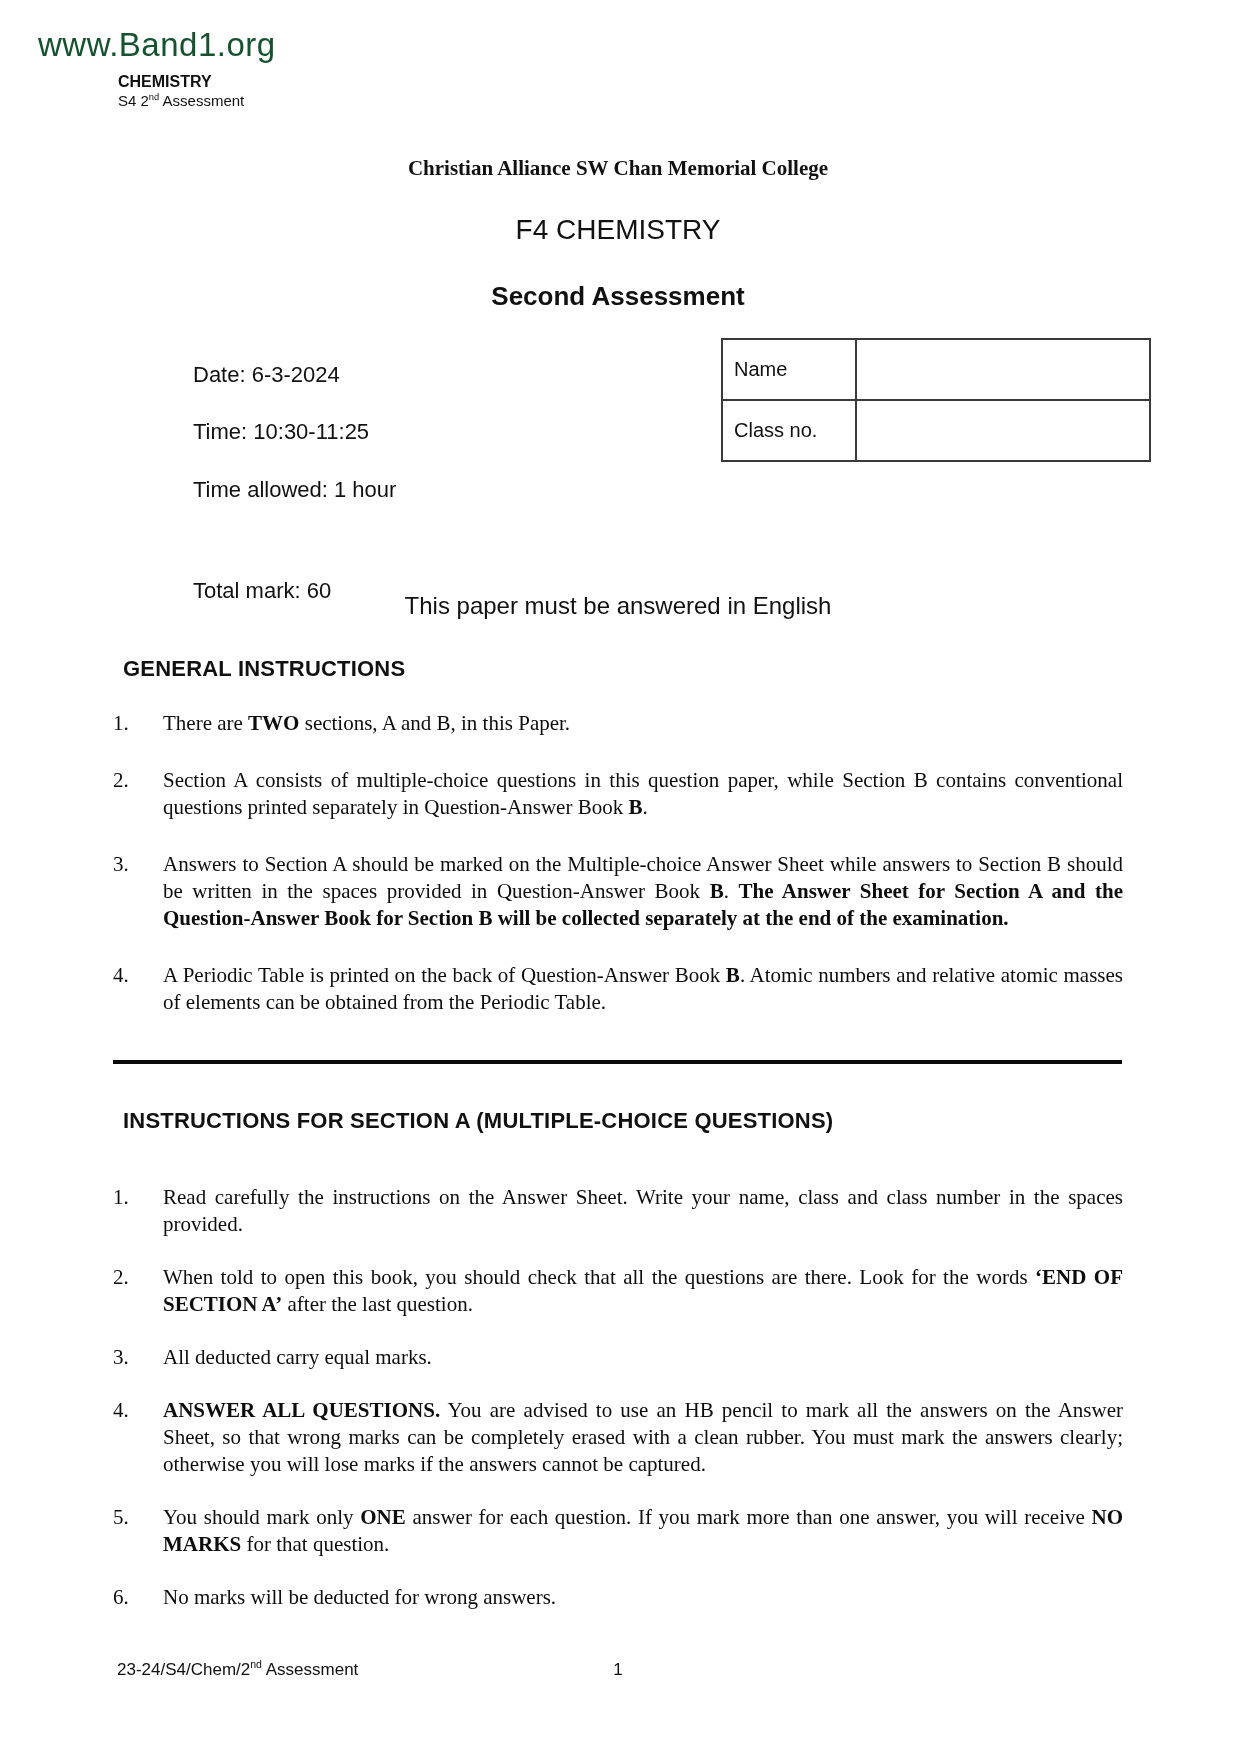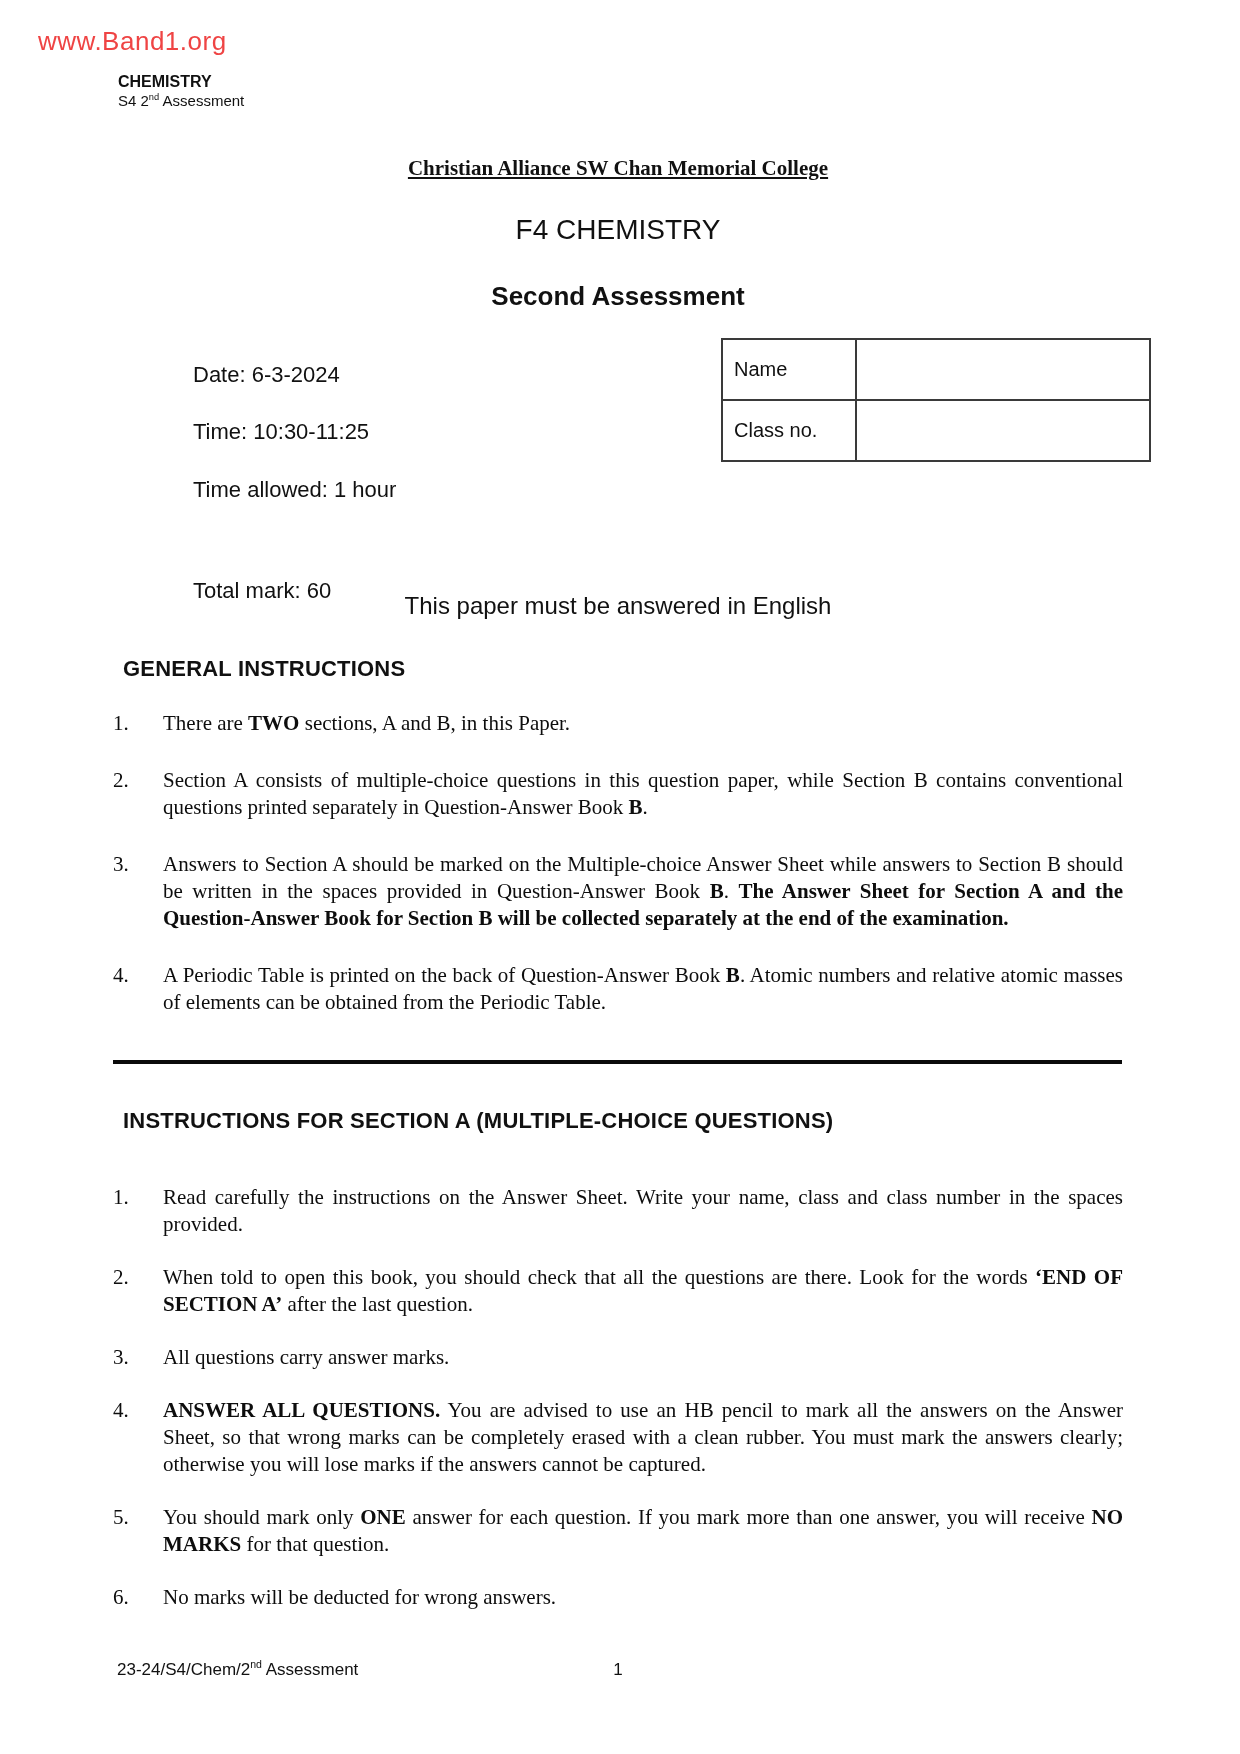--- a/index.html
+++ b/index.html
@@ -1,26 +1,26 @@
 <!DOCTYPE html>
 <html><head>
 <meta charset="utf-8">
 <style>
   html,body{margin:0;padding:0;background:#ffffff;}
   body{width:1240px;height:1754px;position:relative;font-family:"Liberation Sans",sans-serif;color:#111;}
   .page{position:absolute;inset:0;background:#fff;overflow:hidden;}
 
-  .watermark{position:absolute;left:38px;top:26px;font-size:26px;letter-spacing:.5px;color:#ef4444;}
+  .watermark{position:absolute;left:38px;top:26px;font-size:33px;letter-spacing:.5px;color:#14532d;}
   .corner{position:absolute;left:118px;top:72px;line-height:19px;}
   .corner .subj{font-weight:bold;font-size:16px;}
   .corner .grade{font-size:15px;}
   sup{font-size:.62em;vertical-align:super;line-height:0;}
 
   .school{position:absolute;left:113px;width:1010px;top:156px;text-align:center;
-          font-family:"Liberation Serif",serif;font-weight:bold;font-size:21px;text-decoration:underline;}
+          font-family:"Liberation Serif",serif;font-weight:bold;font-size:21px;}
   .examtitle{position:absolute;left:113px;width:1010px;top:214px;text-align:center;
           font-weight:normal;font-size:28px;}
   .examsub{position:absolute;left:113px;width:1010px;top:281px;text-align:center;
           font-weight:bold;font-size:26px;}
 
   .info{position:absolute;left:193px;top:0;font-size:22px;}
   .info div{position:absolute;left:0;white-space:nowrap;}
   .i-date{top:362px;} .i-time{top:419px;} .i-allow{top:477px;} .i-total{top:534px;margin-top:44px;}
 
   table.student{position:absolute;left:721px;top:338px;width:430px;border-collapse:collapse;}
@@ -115,21 +115,21 @@
       <div class="item">
         <div class="num">1.</div>
         <p class="txt"><span>Read carefully the instructions on the Answer Sheet. Write your name, class and class number in the spaces provided.</span></p>
       </div>
       <div class="item">
         <div class="num">2.</div>
         <p class="txt"><span>When told to open this book, you should check that all the questions are there. Look for the words </span><span class="b">‘END OF SECTION A’</span><span> after the last question.</span></p>
       </div>
       <div class="item">
         <div class="num">3.</div>
-        <p class="txt"><span>All questions carry answer marks.</span></p>
+        <p class="txt"><span>All deducted carry equal marks.</span></p>
       </div>
       <div class="item">
         <div class="num">4.</div>
         <p class="txt"><span class="b">ANSWER ALL QUESTIONS.</span><span> You are advised to use an HB pencil to mark all the answers on the Answer Sheet, so that wrong marks can be completely erased with a clean rubber. You must mark the answers clearly; otherwise you will lose marks if the answers cannot be captured.</span></p>
       </div>
       <div class="item">
         <div class="num">5.</div>
         <p class="txt"><span>You should mark only </span><span class="b">ONE</span><span> answer for each question. If you mark more than one answer, you will receive </span><span class="b">NO MARKS</span><span> for that question.</span></p>
       </div>
       <div class="item">

